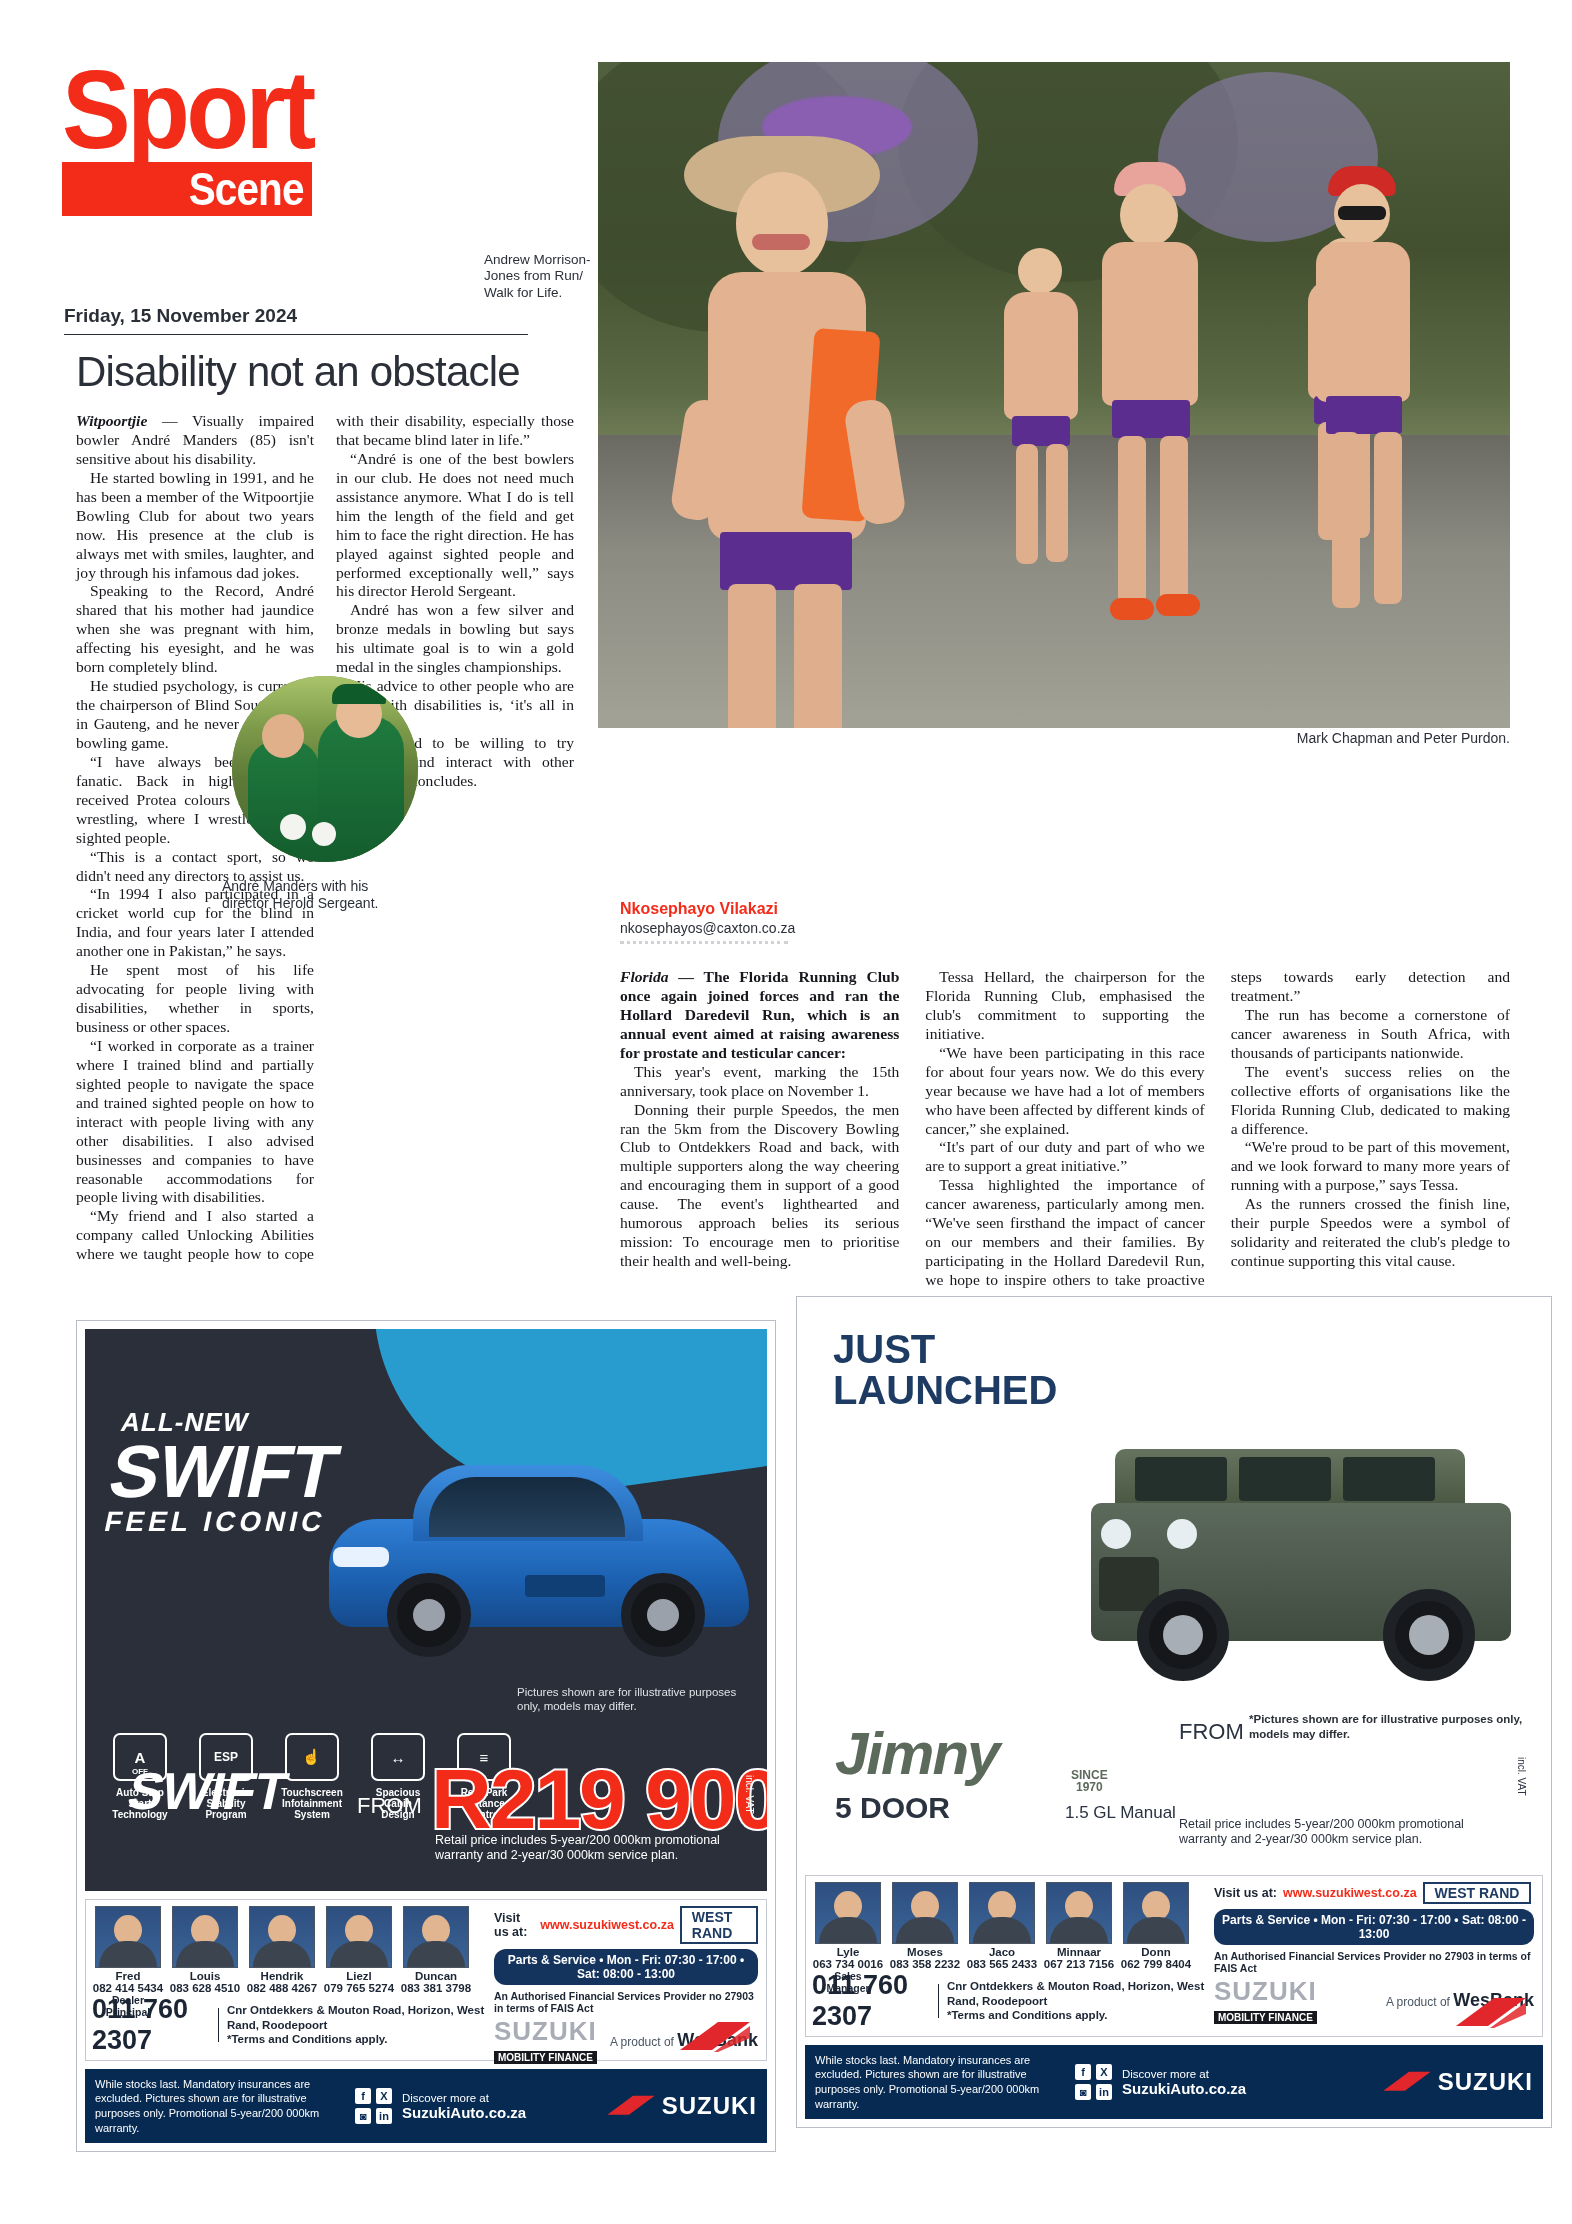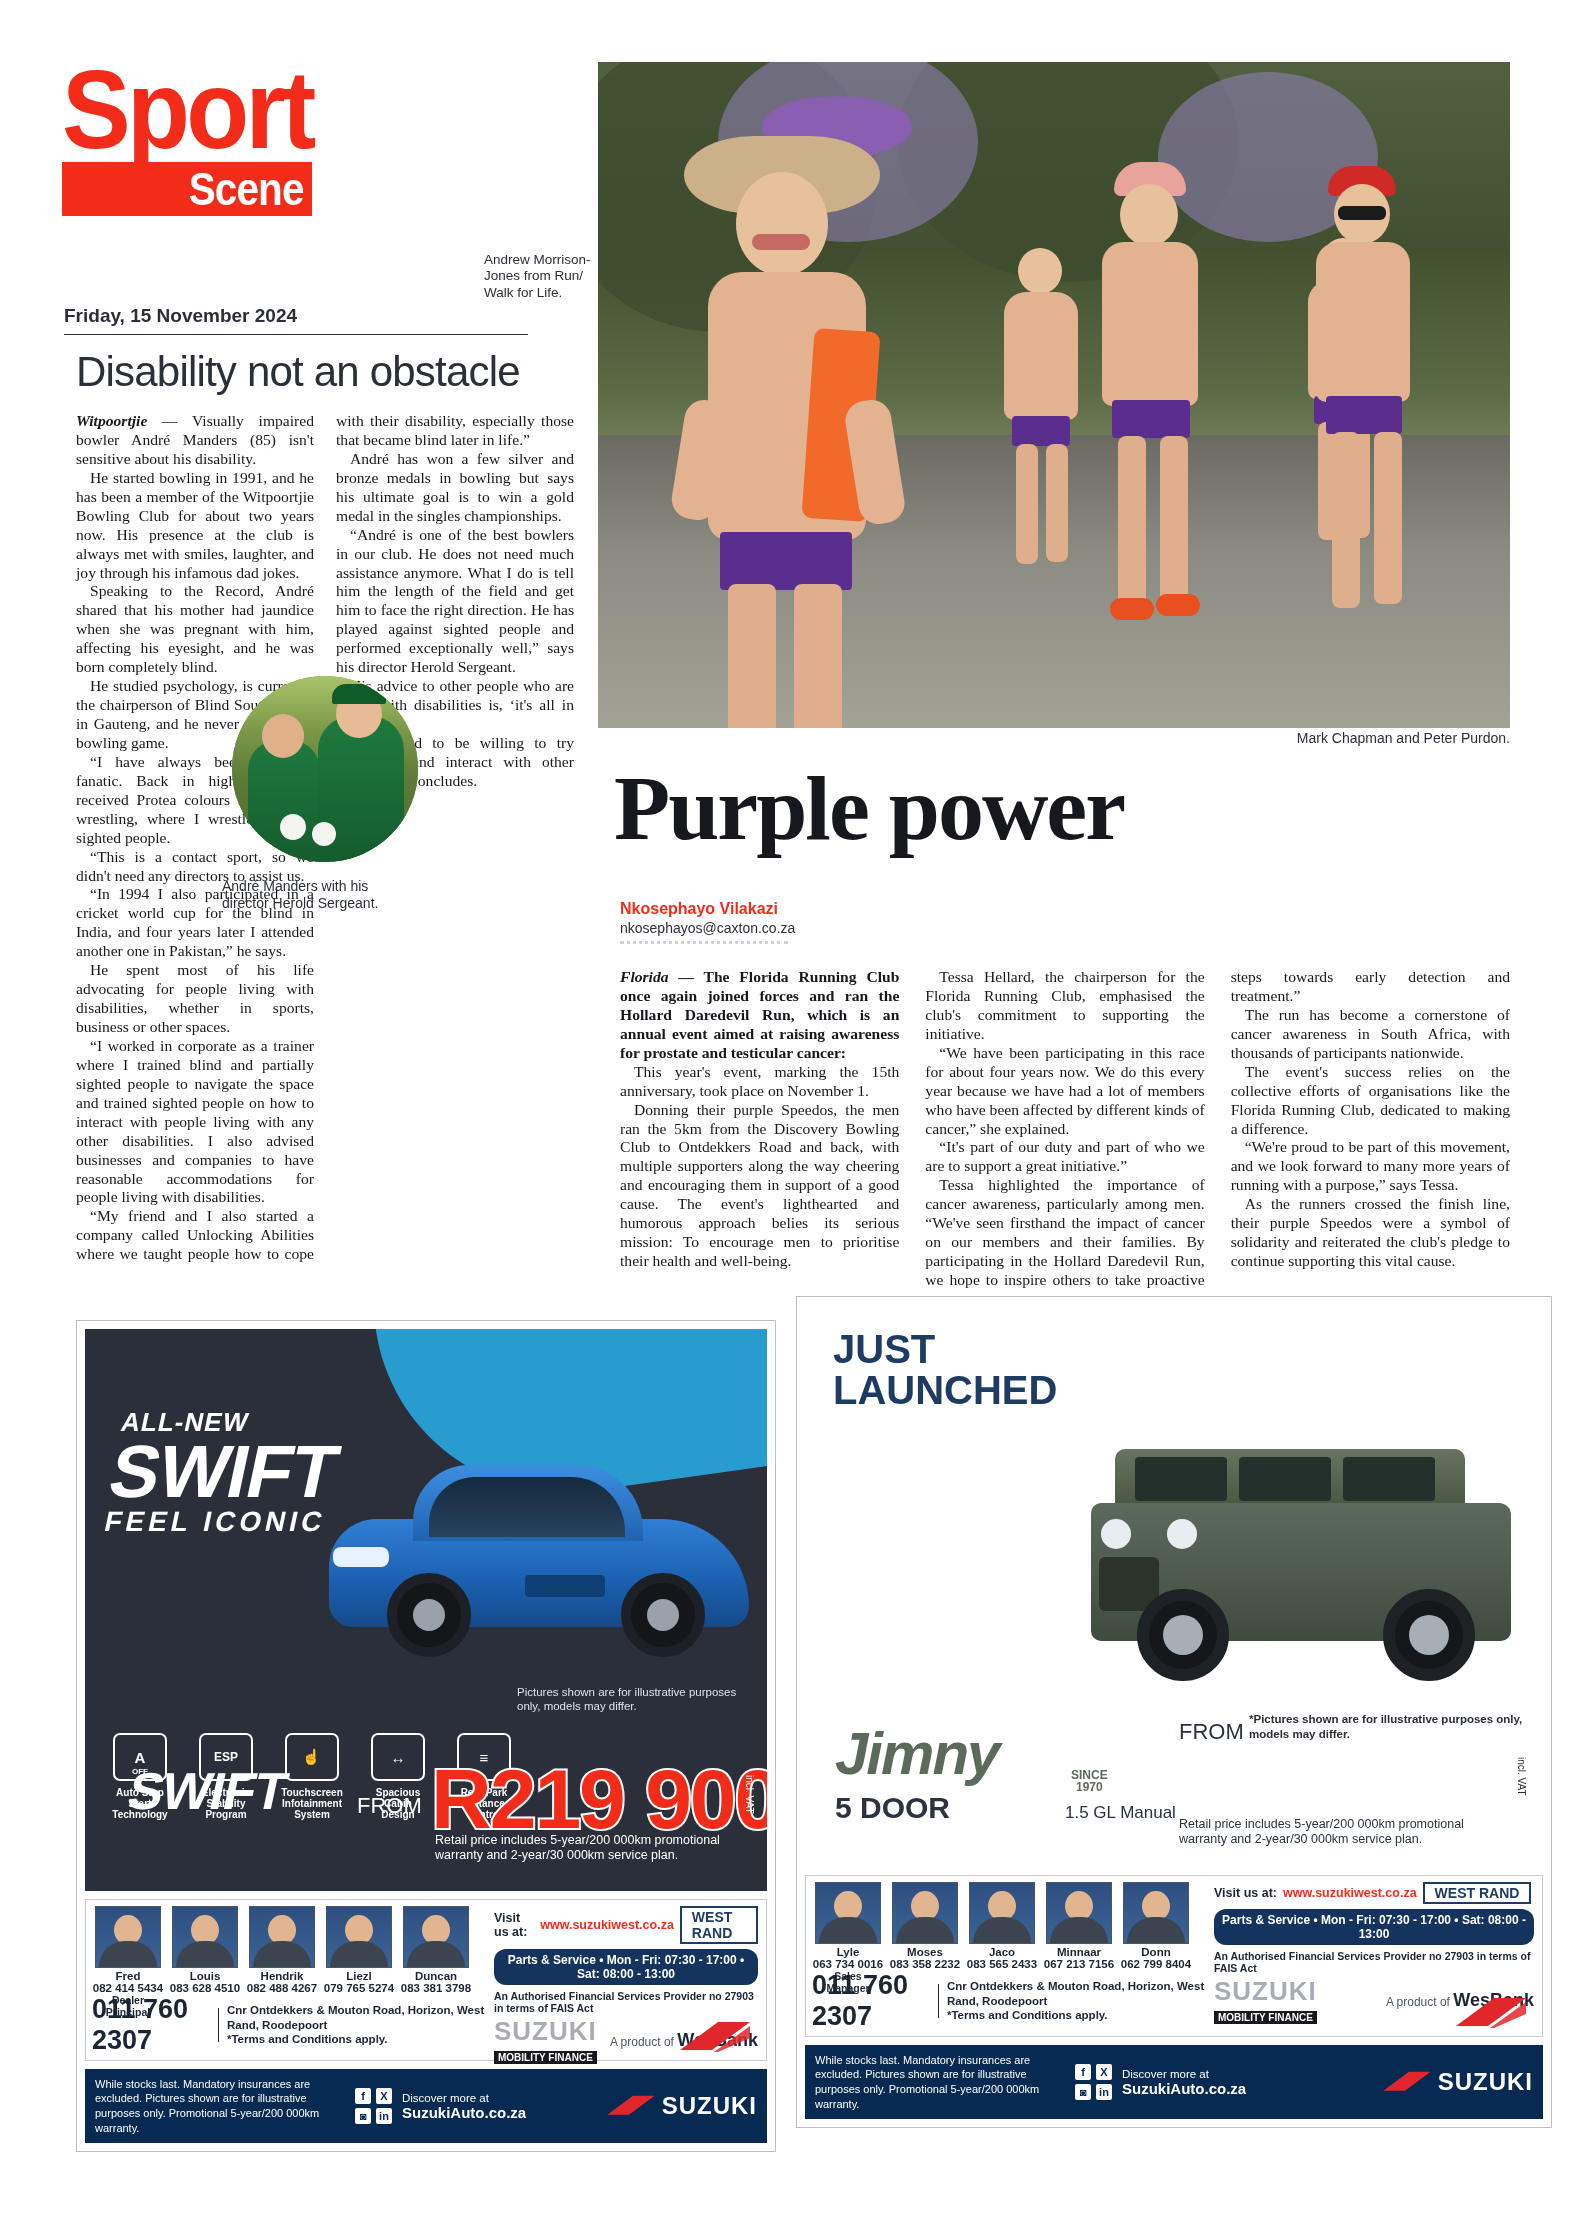--- a/index.html
+++ b/index.html
@@ -378,41 +378,40 @@
     <p class="first"><span class="place">Witpoortjie</span><span> — Visually impaired bowler André Manders (85) isn't sensitive about his disability.</span></p>
     <p>He started bowling in 1991, and he has been a member of the Witpoortjie Bowling Club for about two years now. His presence at the club is always met with smiles, laughter, and joy through his infamous dad jokes.</p>
     <p>Speaking to the Record, André shared that his mother had jaundice when she was pregnant with him, affecting his eyesight, and he was born completely blind.</p>
     <p>He studied psychology, is currently the chairperson of Blind South Africa in Gauteng, and he never misses any bowling game.</p>
     <p>“I have always been a sports fanatic. Back in high school, I received Protea colours for amateur wrestling, where I wrestled against sighted people.</p>
     <p>“This is a contact sport, so we didn't need any directors to assist us.</p>
     <p>“In 1994 I also participated in a cricket world cup for the blind in India, and four years later I attended another one in Pakistan,” he says.</p>
     <p>He spent most of his life advocating for people living with disabilities, whether in sports, business or other spaces.</p>
     <p>“I worked in corporate as a trainer where I trained blind and partially sighted people to navigate the space and trained sighted people on how to interact with people living with any other disabilities. I also advised businesses and companies to have reasonable accommodations for people living with disabilities.</p>
     <p>“My friend and I also started a company called Unlocking Abilities where we taught people how to cope with their disability, especially those that became blind later in life.”</p>
+    <p>“André is one of the best bowlers in our club. He does not need much assistance anymore. What I do is tell him the length of the field and get him to face the right direction. He has played against sighted people and performed exceptionally well,” says his director Herold Sergeant.</p>
     <p>André has won a few silver and bronze medals in bowling but says his ultimate goal is to win a gold medal in the singles championships.</p>
-    <p>“André is one of the best bowlers in our club. He does not need much assistance anymore. What I do is tell him the length of the field and get him to face the right direction. He has played against sighted people and performed exceptionally well,” says his director Herold Sergeant.</p>
     <p>His advice to other people who are living with disabilities is, ‘it's all in the mind'.</p>
     <p>“You need to be willing to try something and interact with other people,” he concludes.</p>
   </div>
 
   <div class="bowl-photo">
     <div class="sky"></div>
     <div class="man-a"></div>
     <div class="head-a"></div>
     <div class="man-b"></div>
     <div class="head-b"></div>
     <div class="cap-b"></div>
     <div class="ball" style="left:48px;top:138px;width:26px;height:26px;"></div>
     <div class="ball" style="left:80px;top:146px;width:24px;height:24px;"></div>
   </div>
   <div class="cap-circle">André Manders with his director Herold Sergeant.</div>
 
   <div style="position:absolute;left:484px;top:252px;width:110px;font-family:'Liberation Sans',sans-serif;font-size:13.5px;line-height:1.22;color:#2b2f38;">Andrew Morrison-Jones from Run/ Walk for Life.</div>
 
-  <h1 class="headline-2">Purple power</h1>
 
   <div class="byline">
     <div class="name">Nkosephayo Vilakazi</div>
     <div class="mail">nkosephayos@caxton.co.za</div>
     <div class="dots"></div>
   </div>
 
   <div class="art2-cols">
     <p class="first"><span class="place">Florida</span><span class="lead"> — The Florida Running Club once again joined forces and ran the Hollard Daredevil Run, which is an annual event aimed at raising awareness for prostate and testicular cancer:</span></p>
     <p>This year's event, marking the 15th anniversary, took place on November 1.</p>

